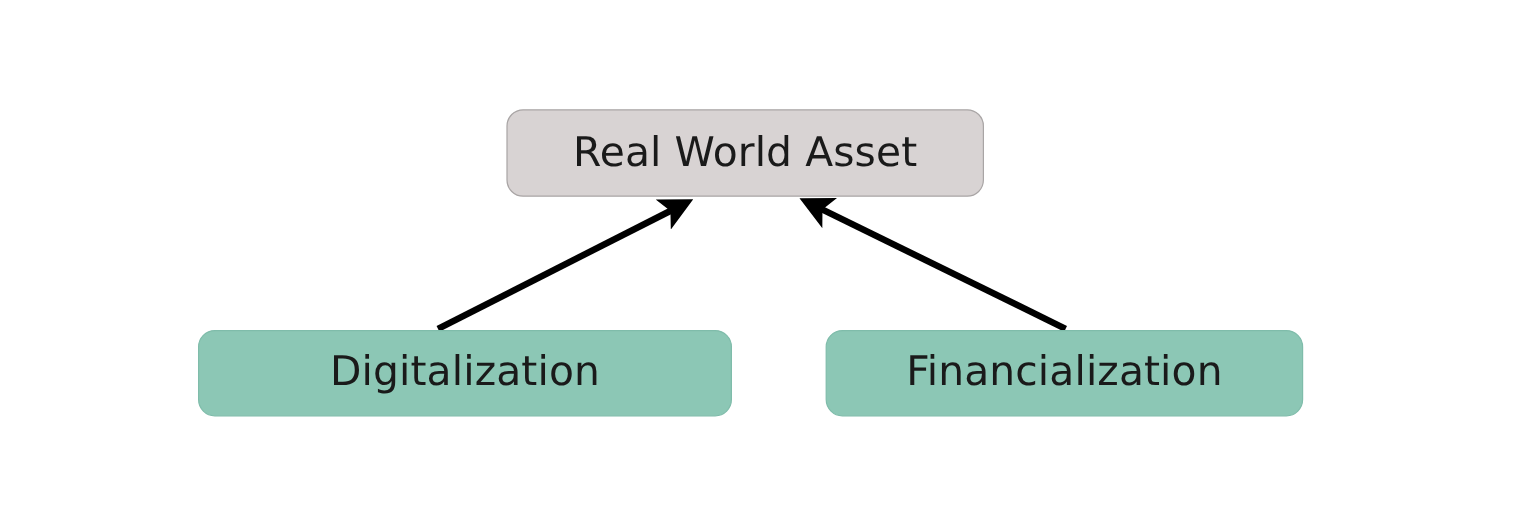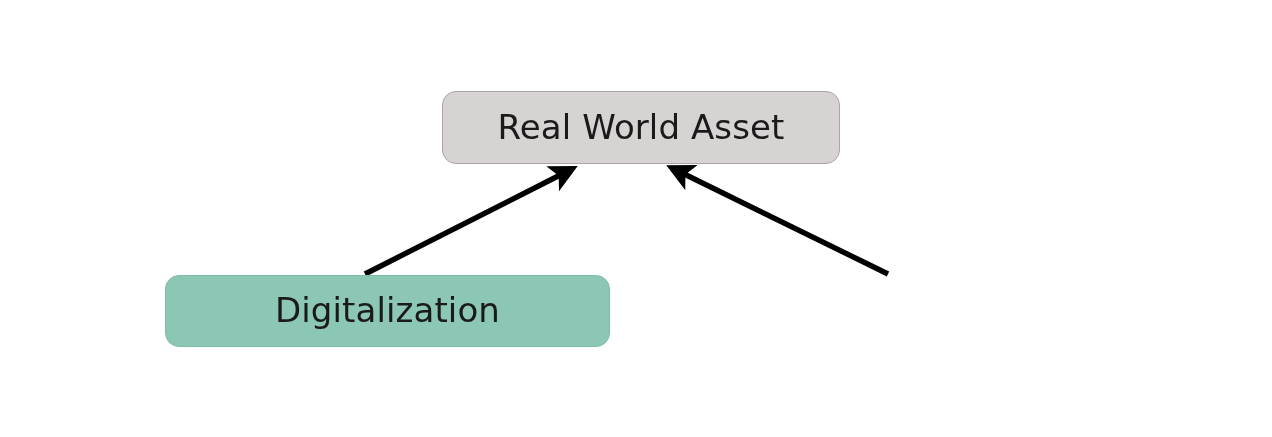--- a/index.html
+++ b/index.html
@@ -44,21 +44,20 @@
     white-space: nowrap;
   }
   
   #node-real-world-asset {
     left: 422px;
     top: 91px;
     width: 398px;
     height: 73px;
     background: #d8d3d3;
     border: 1px solid #a9a5a5;
-    margin-left: 20px;
   }
   #node-real-world-asset .node-label {
     font-size: 34px;
   }
   
   #node-digitalization {
     left: 165px;
     top: 275px;
     width: 445px;
     height: 72px;
@@ -102,14 +101,17 @@
   </svg>
 
   <div class="node" id="node-real-world-asset">
     <span class="node-label">Real World Asset</span>
   </div>
 
   <div class="node" id="node-digitalization">
     <span class="node-label">Digitalization</span>
   </div>
 
+  <div class="node" id="node-financialization">
+    <span class="node-label">Financialization</span>
+  </div>
 
 </div>
 
 </body></html>

